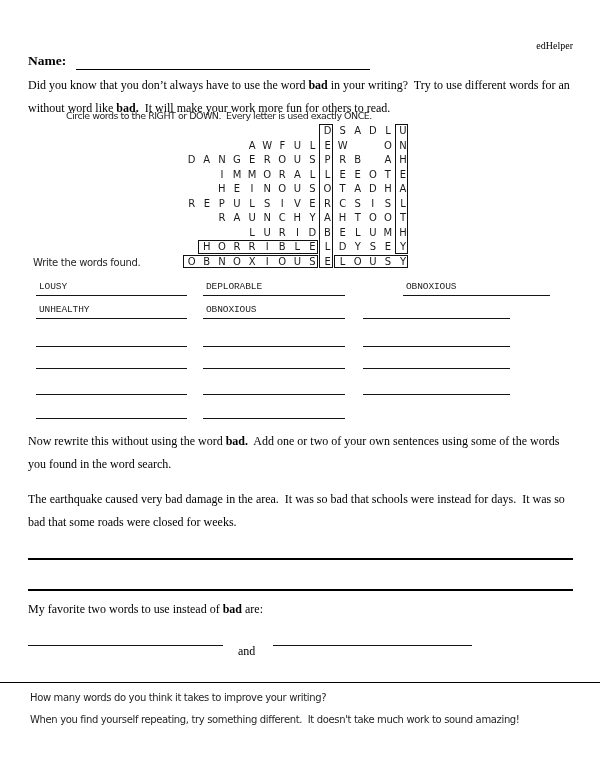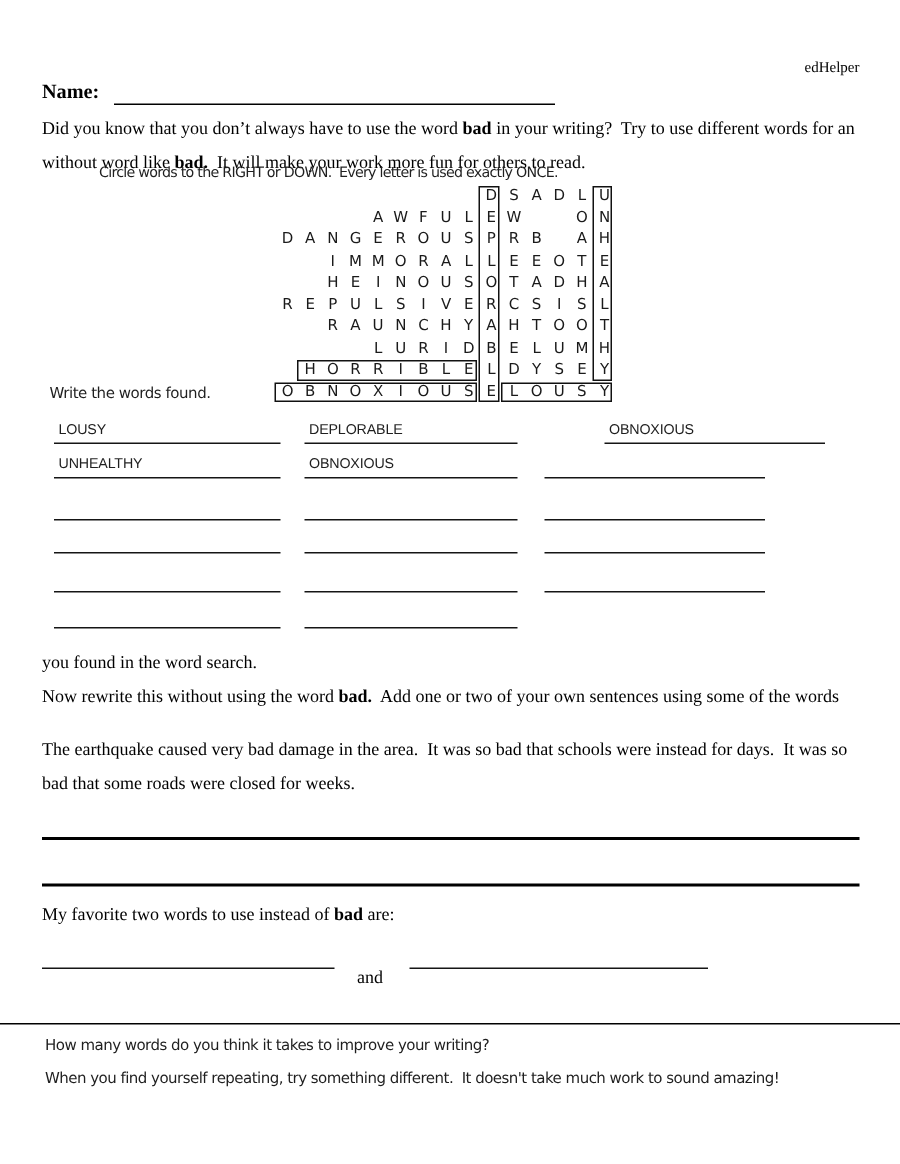--- a/index.html
+++ b/index.html
@@ -13,21 +13,21 @@
   .rule{position:absolute;background:#000;}
   
   #wsgrid{position:absolute;left:184px;top:124px;width:226.5px;height:145.5px;
     display:grid;grid-template-columns:repeat(15,15.1px);grid-auto-rows:14.55px;}
   .cell{font-family:"DejaVu Sans",sans-serif;font-size:10px;color:#1a1a1a;
     text-align:center;line-height:14.55px;letter-spacing:-0.3px;}
   .wbox{position:absolute;border:1.4px solid #111;box-sizing:border-box;background:transparent;}
   
   .wline{position:absolute;height:1.2px;background:#151515;}
   .wword{position:absolute;left:3px;top:-14px;font-size:9.5px;letter-spacing:-0.1px;white-space:pre;
-    font-family:Liberation Sans, sans-serif;color:#1f1f1f;}
+    font-family:Liberation Mono, monospace;color:#1f1f1f;}
   .footer-line{line-height:22px;font-size:10px;letter-spacing:-0.35px;white-space:pre;}
 </style>
 </head>
 <body>
 
 <div class="abs serif line" style="top:40px;right:27px;font-size:10px;">edHelper</div>
 
 <div class="abs serif b line" style="left:28px;top:53px;font-size:13.5px;">Name:</div>
 <div class="rule" style="left:76px;top:68.5px;width:294px;height:1.7px;"></div>
 
@@ -246,22 +246,22 @@
   <span class="wword"></span>
   </div>
 <div class="wline" style="left:363px;top:368px;width:147px;">
   <span class="wword"></span>
   </div>
 <div class="wline" style="left:363px;top:394px;width:147px;">
   <span class="wword"></span>
   </div>
 
 <div class="abs" style="left:28px;top:430px;">
+  <div class="serif line para"><span>Now rewrite this without using the word </span><span class="b">bad.</span><span>  Add one or two of your own sentences using some of the words</span></div>
   <div class="serif line para"><span>you found in the word search.</span></div>
-  <div class="serif line para"><span>Now rewrite this without using the word </span><span class="b">bad.</span><span>  Add one or two of your own sentences using some of the words</span></div>
 </div>
 
 <div class="abs" style="left:28px;top:488px;">
   <div class="serif line para"><span>The earthquake caused very bad damage in the area.  It was so bad that schools were instead for days.  It was so</span></div>
   <div class="serif line para"><span>bad that some roads were closed for weeks.</span></div>
 </div>
 
 <div class="rule" style="left:28px;top:558px;width:545px;height:1.8px;"></div>
 <div class="rule" style="left:28px;top:589px;width:545px;height:1.8px;"></div>
 

